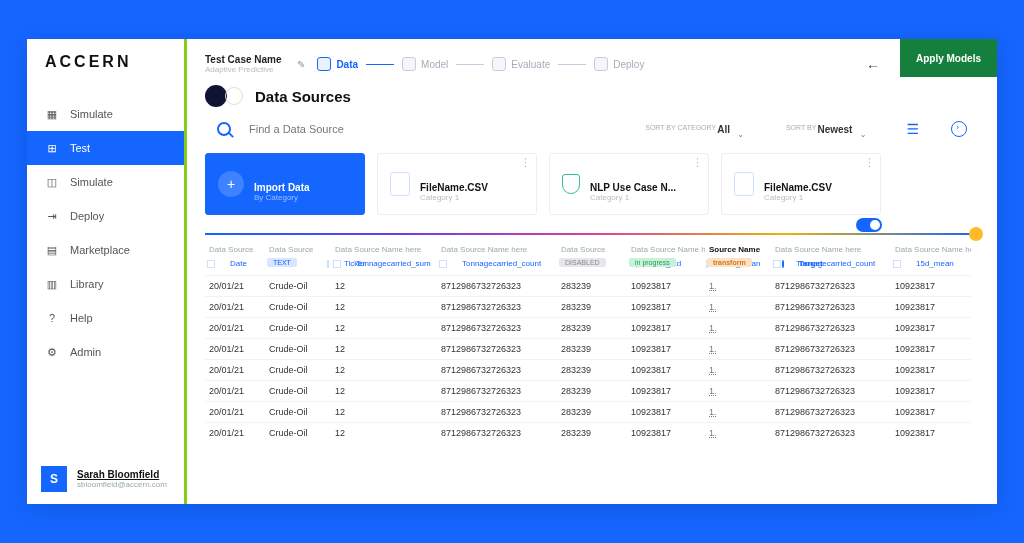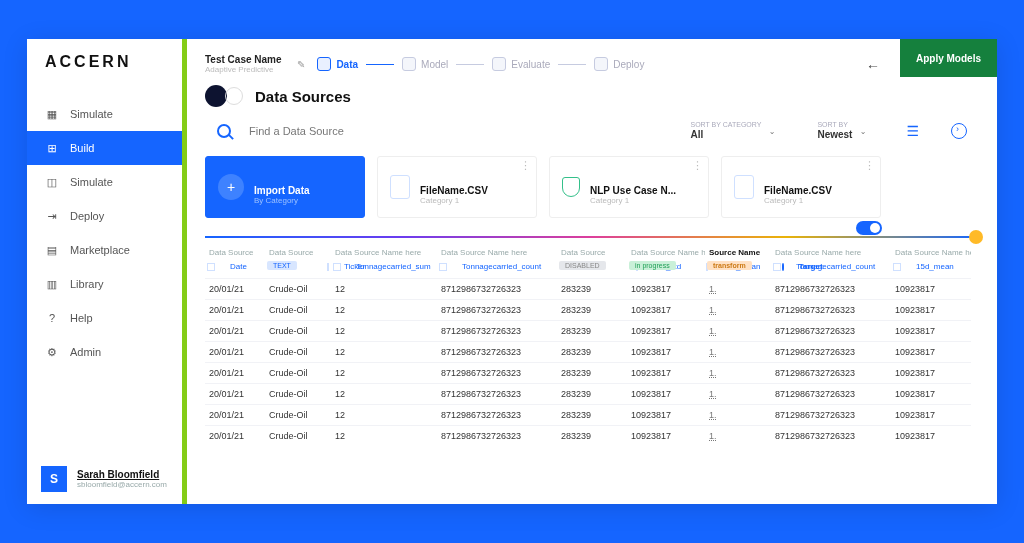--- a/index.html
+++ b/index.html
@@ -1,20 +1,20 @@
 <!DOCTYPE html>
 <html><head>
 <meta charset="utf-8">
 <style>
 * { margin:0; padding:0; box-sizing:border-box; font-family:Arial,Helvetica,sans-serif; }
 body { background:#1565ff; width:1024px; height:543px; overflow:hidden; display:flex; align-items:center; justify-content:center; }
 .app { background:#fff; width:970px; height:465px; display:flex; position:relative; box-shadow:0 4px 24px rgba(0,0,0,.12); }
 
 
-.sidebar { width:160px; border-right:5px solid #84cc16; display:flex; flex-direction:column; }
+.sidebar { width:160px; border-right:3px solid #84cc16; display:flex; flex-direction:column; }
 .logo { font-family:Arial; font-weight:900; letter-spacing:3px; font-size:16px; color:#111; padding:14px 18px 8px; }
 .nav { margin-top:18px; flex:1; }
 .nav-item { display:flex; align-items:center; gap:11px; padding:10px 18px; font-size:11px; color:#555; cursor:pointer; }
 .nav-item.active { background:#1565ff; color:#fff; }
 .nav-icon { width:14px; height:14px; display:flex; align-items:center; justify-content:center; }
 .user-block { display:flex; align-items:center; gap:10px; padding:12px 14px; }
 .user-avatar { width:26px; height:26px; background:#1565ff; color:#fff; display:flex; align-items:center; justify-content:center; font-size:12px; font-weight:600; }
 .user-name { font-size:10px; font-weight:600; color:#111;text-decoration:underline; }
 .user-email { font-size:8px; color:#9aa; }
 
@@ -40,21 +40,21 @@
 .tag-outline{ width:18px;height:18px; border:1px solid #ddd; border-radius:50%; margin-left:-14px; }
 .page-title { font-size:15px; font-weight:800; color:#111; }
 
 .filter-row { display:flex; align-items:center; gap:18px; padding:4px 30px 16px; }
 .search-ico { width:14px; height:14px; border:2px solid #1565ff; border-radius:50%; position:relative; }
 .search-ico::after{ content:""; position:absolute; width:6px; height:2px; background:#1565ff; right:-5px; bottom:-2px; transform:rotate(45deg);}
 .search-text{ font-size:11px; color:#777; flex:0 0 auto;}
 .spacer { flex:1; }
 .filter-label { font-size:7px; color:#aab; text-transform:uppercase;}
 .filter-val { font-size:10px; color:#333; font-weight:600; }
-.drop-wrap { display:flex; flex-direction:column; gap:1px; position:relative; padding-right:14px; cursor:pointer; }
+.drop-wrap { display:flex; flex-direction:row; gap:1px; position:relative; padding-right:14px; cursor:pointer; }
 .drop-caret{ position:absolute; right:0; top:6px; font-size:8px; color:#777;}
 .sliders-ico{ color:#1565ff; font-size:14px; margin-left:22px; cursor:pointer;}
 .circ-arrow { width:16px; height:16px; border:1.5px solid #1565ff; border-radius:50%; margin-left:14px; cursor:pointer; position:relative;}
 .circ-arrow::after{content:"›"; position:absolute; font-size:9px; color:#1565ff; left:4px; top:0;}
 
 
 .cards { display:flex; gap:12px; padding:0 18px 18px; }
 .card  { flex:0 0 160px; height:62px; border:1px solid #eee; border-radius:3px; padding:10px 12px; display:flex; align-items:center; gap:10px; position:relative; }
 .card.import{ background:#1565ff; border-color:#1565ff; }
 .card.import .c-title{ color:#fff; font-weight:700; }
@@ -97,21 +97,21 @@
 
   <aside class="sidebar">
     <div class="logo">ACCERN</div>
     <nav class="nav" id="nav">
         <div class="nav-item">
           <span class="nav-icon">▦</span>
           <span>Simulate</span>
         </div>
         <div class="nav-item active">
           <span class="nav-icon">⊞</span>
-          <span>Build</span>
+          <span>Test</span>
         </div>
         <div class="nav-item">
           <span class="nav-icon">◫</span>
           <span>Simulate</span>
         </div>
         <div class="nav-item">
           <span class="nav-icon">⇥</span>
           <span>Deploy</span>
         </div>
         <div class="nav-item">

